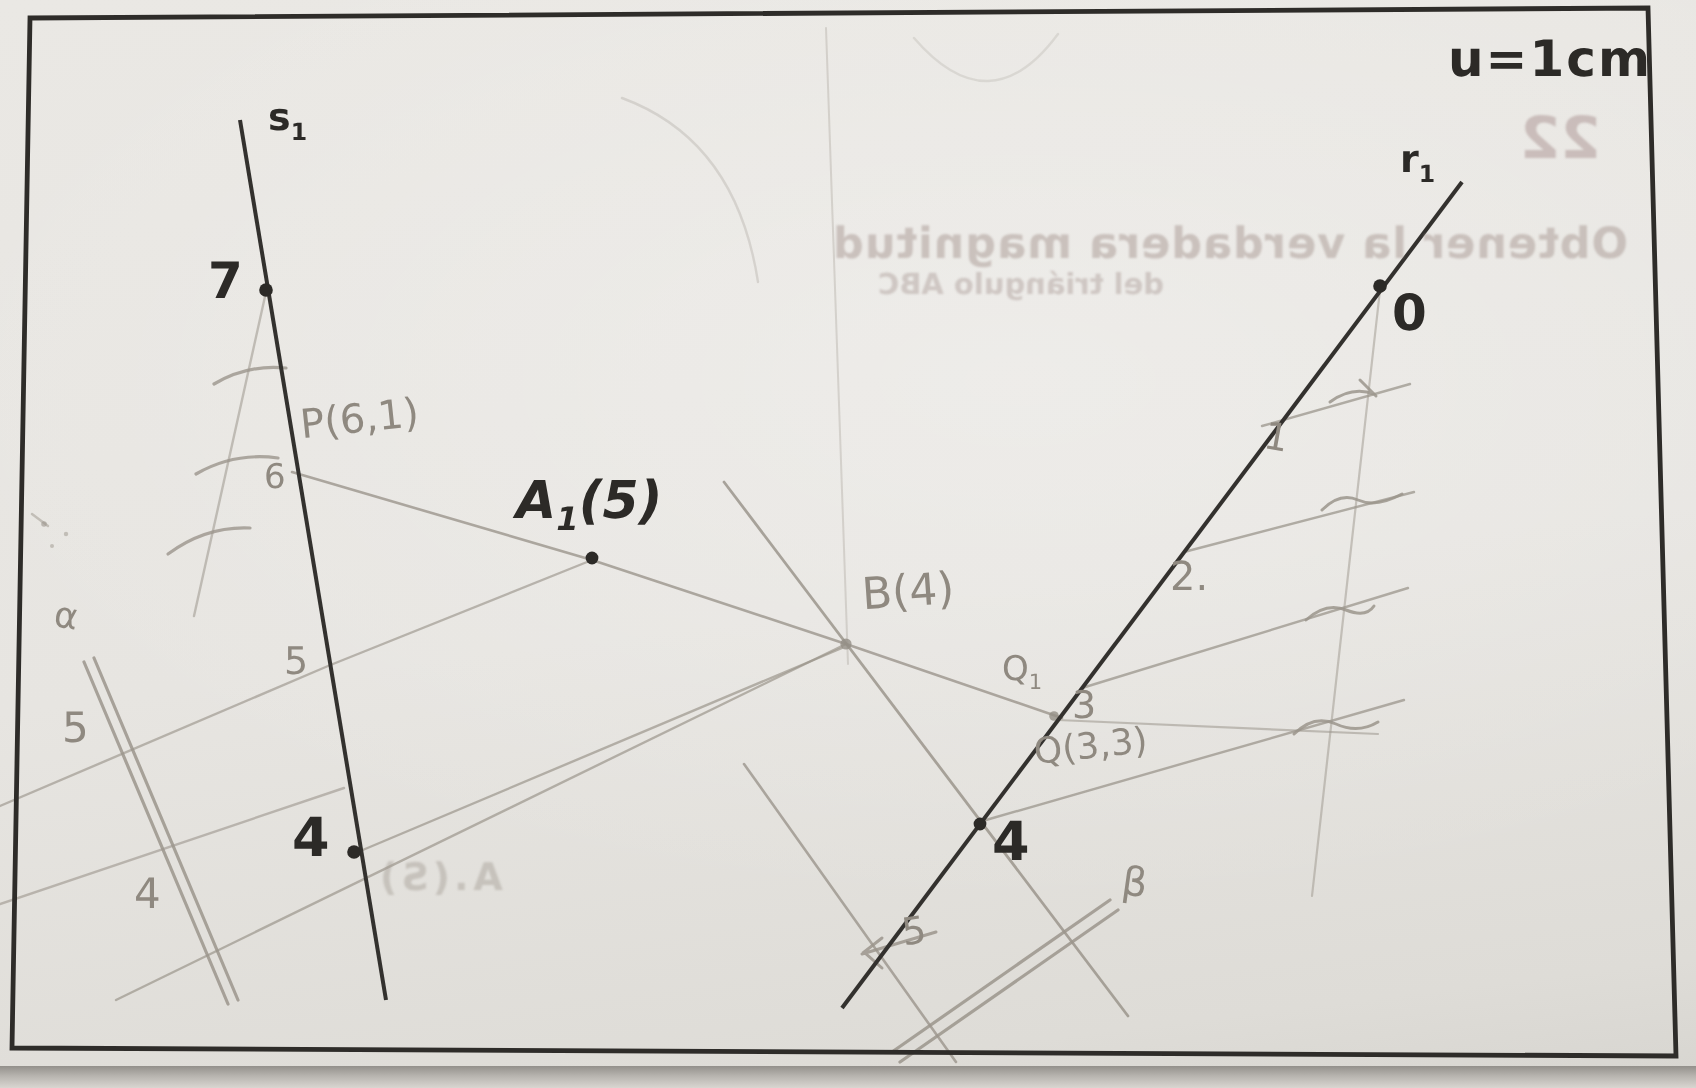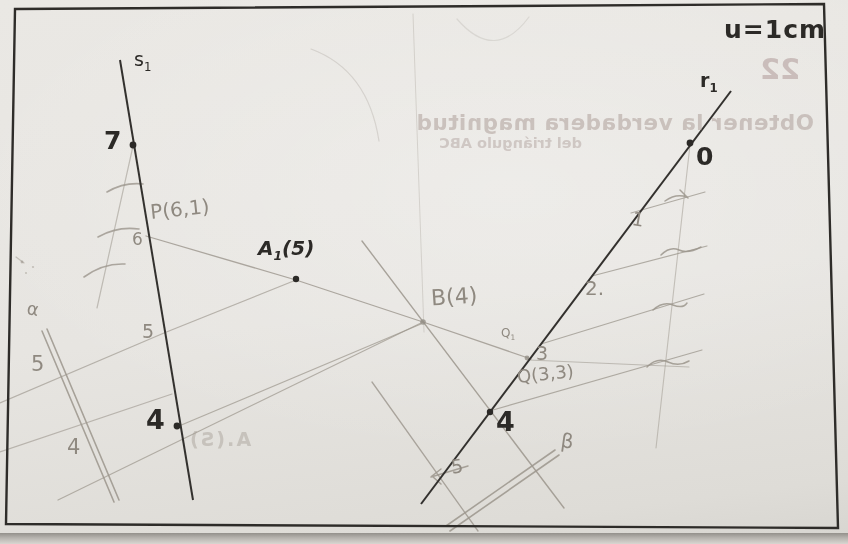--- a/index.html
+++ b/index.html
@@ -79,36 +79,36 @@
     <line x1="120" y1="60" x2="193" y2="500" stroke="#33312e" stroke-width="2"></line>
     <line x1="731" y1="91" x2="421" y2="504" stroke="#33312e" stroke-width="2"></line>
     <circle cx="133" cy="145" r="3.4" fill="#2c2a27"></circle>
     <circle cx="296" cy="279" r="3.2" fill="#2c2a27"></circle>
     <circle cx="177" cy="426" r="3.4" fill="#2c2a27"></circle>
     <circle cx="690" cy="143" r="3.4" fill="#2c2a27"></circle>
     <circle cx="490" cy="412" r="3.2" fill="#2c2a27"></circle>
   </svg>
 
   <div class="lbl ink" style="left:724px;top:17px;font-size:25px;letter-spacing:1px;"><span>u=1cm</span></div>
-  <div class="lbl ink" style="left:134px;top:50px;font-size:19px;font-weight:400;"><span>s</span><sub>1</sub></div>
+  <div class="lbl ink" style="left:134px;top:50px;font-size:19px;font-weight:700;"><span>s</span><sub>1</sub></div>
   <div class="lbl ink" style="left:700px;top:71px;font-size:19px;font-weight:700;"><span>r</span><sub>1</sub></div>
   <div class="lbl ink" style="left:104px;top:128px;font-size:25px;"><span>7</span></div>
   <div class="lbl ink" style="left:696px;top:144px;font-size:25px;"><span>0</span></div>
-  <div class="lbl ink" style="left:258px;top:238px;font-size:20px;font-style:italic;"><span>A</span><sub>1</sub><span>(5)</span></div>
+  <div class="lbl ink" style="left:258px;top:238px;font-size:26px;font-style:italic;"><span>A</span><sub>1</sub><span>(5)</span></div>
   <div class="lbl ink" style="left:146px;top:406px;font-size:27px;"><span>4</span></div>
   <div class="lbl ink" style="left:496px;top:408px;font-size:27px;"><span>4</span></div>
 
   <div class="lbl pencil" style="left:150px;top:199px;font-size:20px;transform:rotate(-6deg);"><span>P(6,1)</span></div>
   <div class="lbl pencil" style="left:132px;top:231px;font-size:17px;"><span>6</span></div>
   <div class="lbl pencil" style="left:142px;top:322px;font-size:19px;"><span>5</span></div>
   <div class="lbl pencil" style="left:31px;top:354px;font-size:21px;"><span>5</span></div>
   <div class="lbl pencil" style="left:67px;top:437px;font-size:21px;"><span>4</span></div>
   <div class="lbl pencil" style="left:27px;top:300px;font-size:18px;transform:rotate(10deg);"><span>α</span></div>
   <div class="lbl pencil" style="left:431px;top:286px;font-size:22px;transform:rotate(-4deg);"><span>B(4)</span></div>
-  <div class="lbl pencil" style="left:501px;top:327px;font-size:12px;"><span>Q</span><sub>1</sub></div>
+  <div class="lbl pencil" style="left:501px;top:327px;font-size:17px;"><span>Q</span><sub>1</sub></div>
   <div class="lbl pencil" style="left:536px;top:344px;font-size:19px;"><span>3</span></div>
   <div class="lbl pencil" style="left:517px;top:365px;font-size:18px;transform:rotate(-6deg);"><span>Q(3,3)</span></div>
   <div class="lbl pencil" style="left:585px;top:278px;font-size:20px;"><span>2.</span></div>
   <div class="lbl pencil" style="left:632px;top:210px;font-size:19px;transform:rotate(10deg);"><span>1</span></div>
   <div class="lbl pencil" style="left:451px;top:457px;font-size:19px;transform:rotate(-8deg);"><span>5</span></div>
   <div class="lbl pencil" style="left:561px;top:431px;font-size:20px;transform:rotate(8deg);"><span>β</span></div>
 
   <div class="bleed" style="left:760px;top:55px;font-size:29px;font-weight:700;color:rgba(180,160,158,.6);"><span>22</span></div>
   <div class="bleed" style="left:420px;top:112px;width:394px;font-size:21.5px;letter-spacing:.5px;"><span>Obtener la verdadera magnitud</span></div>
   <div class="bleed" style="left:428px;top:136px;width:154px;font-size:14.5px;color:rgba(170,156,150,.45);"><span>del triángulo ABC</span></div>

